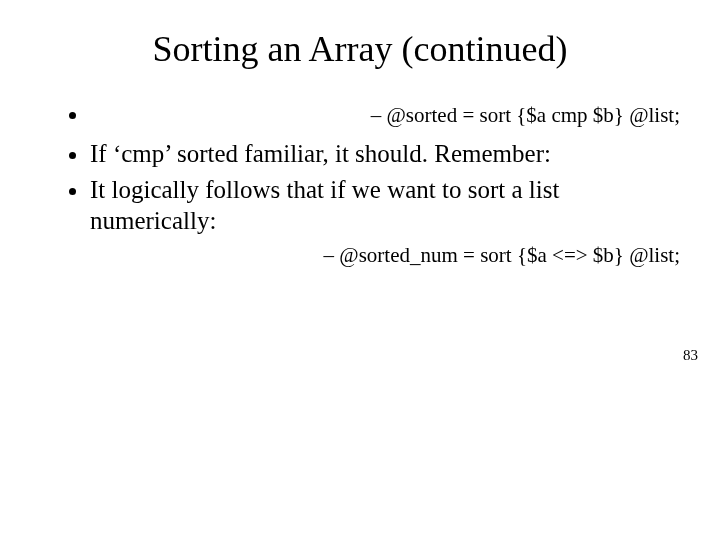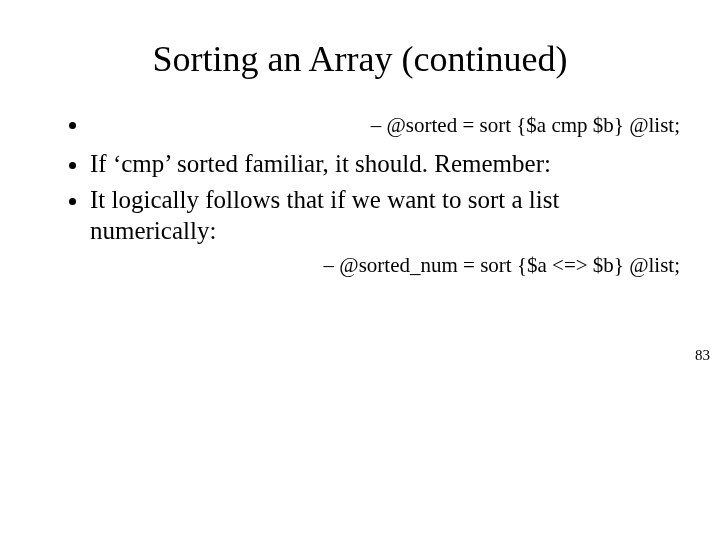--- a/index.html
+++ b/index.html
@@ -9,21 +9,21 @@
     height: 540px;
     background: #ffffff;
     font-family: "Times New Roman", Times, serif;
     color: #000;
     position: relative;
   }
   .slide {
     box-sizing: border-box;
     width: 720px;
     height: 380px;
-    padding: 30px 40px 30px 40px;
+    padding: 20px 40px 30px 40px;
     position: relative;
   }
   .title {
     text-align: center;
     font-size: 36px;
     margin: 8px 0 28px 0;
     font-weight: normal;
   }
   ul.level1 {
     list-style: disc;
@@ -55,21 +55,21 @@
     padding-left: 40px;
     font-size: 18px;
   }
   ul.level3 > li {
     line-height: 1.25;
   }
   .bold { font-weight: bold; }
   .page-number {
     position: absolute;
     bottom: 16px;
-    right: 10px;
+    right: 22px;
     font-size: 15px;
   }
 </style>
 </head>
 <body>
 
 <div class="slide">
 
   <h1 class="title">Sorting an Array (continued)</h1>
 

